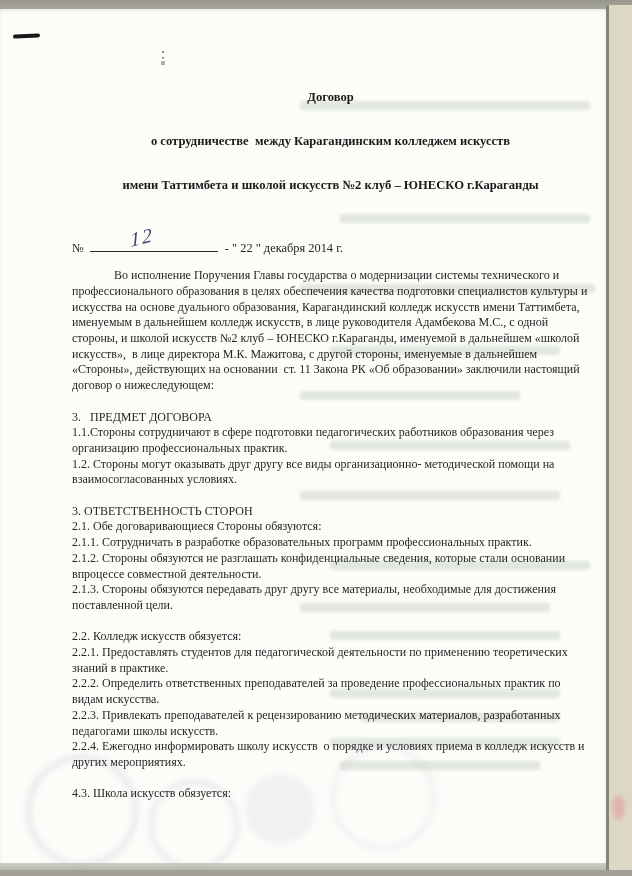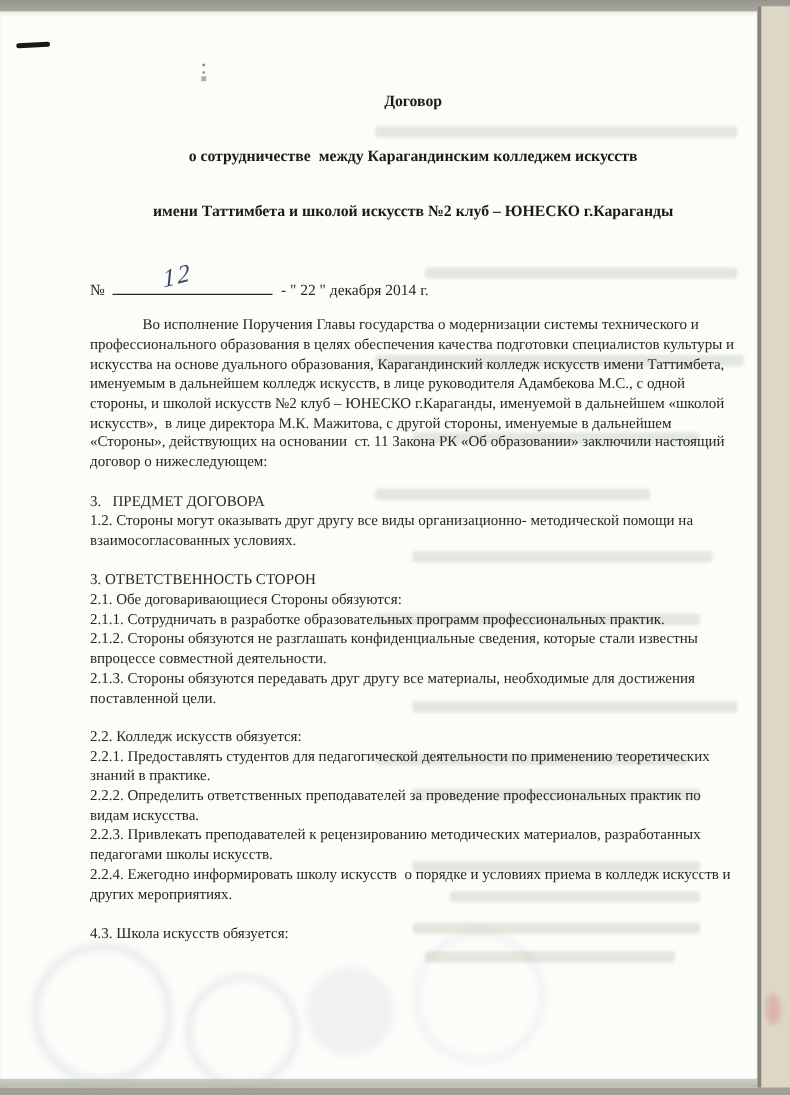--- a/index.html
+++ b/index.html
@@ -23,21 +23,21 @@
     border-left:3px solid #85857b;
   }
   
   .bottom-band{
     position:absolute;left:0;bottom:0;width:606px;height:7px;
     background:linear-gradient(#c4c7ba,#aab0a2);
     opacity:.85;
   }
   .content{
     position:relative;
-    margin:0 0 0 72px;width:517px;
+    margin:16px 0 0 72px;width:517px;
     padding-top:36px;
     color:#262626;
     font-size:12px;line-height:15.7px;
   }
   .doc-title{ text-align:center;font-weight:bold;font-size:12.6px;line-height:14.6px;color:#1a1a1a;white-space:pre-wrap;}
   .number-row{margin-top:15px;font-size:12.4px;}
   .num-blank{
     display:inline-block;width:128px;border-bottom:1.3px solid #2a2a2a;
     margin:0 7px 0 6px;position:relative;height:14px;vertical-align:baseline;
   }
@@ -128,26 +128,27 @@
       </div>
 
       <div class="number-row">
         <span>№</span><span class="num-blank"><span class="hand">12</span></span><span>- " 22 " декабря 2014 г.</span>
       </div>
 
       <div class="body-text" id="contract-body">
           <p class="indent">Во исполнение Поручения Главы государства о модернизации системы технического и профессионального образования в целях обеспечения качества подготовки специалистов культуры и искусства на основе дуального образования, Карагандинский колледж искусств имени Таттимбета, именуемым в дальнейшем колледж искусств, в лице руководителя Адамбекова М.С., с одной стороны, и школой искусств №2 клуб – ЮНЕСКО г.Караганды, именуемой в дальнейшем «школой искусств»,  в лице директора М.К. Мажитова, с другой стороны, именуемые в дальнейшем «Стороны», действующих на основании  ст. 11 Закона РК «Об образовании» заключили настоящий договор о нижеследующем:</p>
           <p class="gap"></p>
           <p class="heading">3.   ПРЕДМЕТ ДОГОВОРА</p>
+          <p class="para">1.1.Стороны сотрудничают в сфере подготовки педагогических работников образования через организацию профессиональных практик.</p>
           <p class="para">1.2. Стороны могут оказывать друг другу все виды организационно- методической помощи на взаимосогласованных условиях.</p>
           <p class="gap"></p>
           <p class="heading">3. ОТВЕТСТВЕННОСТЬ СТОРОН</p>
           <p class="para">2.1. Обе договаривающиеся Стороны обязуются:</p>
           <p class="para">2.1.1. Сотрудничать в разработке образовательных программ профессиональных практик.</p>
-          <p class="para">2.1.2. Стороны обязуются не разглашать конфиденциальные сведения, которые стали известны впроцессе совместной деятельности.</p>
+          <p class="para">2.1.2. Стороны обязуются не разглашать конфиденциальные сведения, которые стали основании впроцессе совместной деятельности.</p>
           <p class="para">2.1.3. Стороны обязуются передавать друг другу все материалы, необходимые для достижения поставленной цели.</p>
           <p class="gap"></p>
           <p class="para">2.2. Колледж искусств обязуется:</p>
           <p class="para">2.2.1. Предоставлять студентов для педагогической деятельности по применению теоретических знаний в практике.</p>
           <p class="para">2.2.2. Определить ответственных преподавателей за проведение профессиональных практик по видам искусства.</p>
           <p class="para">2.2.3. Привлекать преподавателей к рецензированию методических материалов, разработанных педагогами школы искусств.</p>
           <p class="para">2.2.4. Ежегодно информировать школу искусств  о порядке и условиях приема в колледж искусств и других мероприятиях.</p>
           <p class="gap"></p>
           <p class="para">4.3. Школа искусств обязуется:</p>
         </div>

